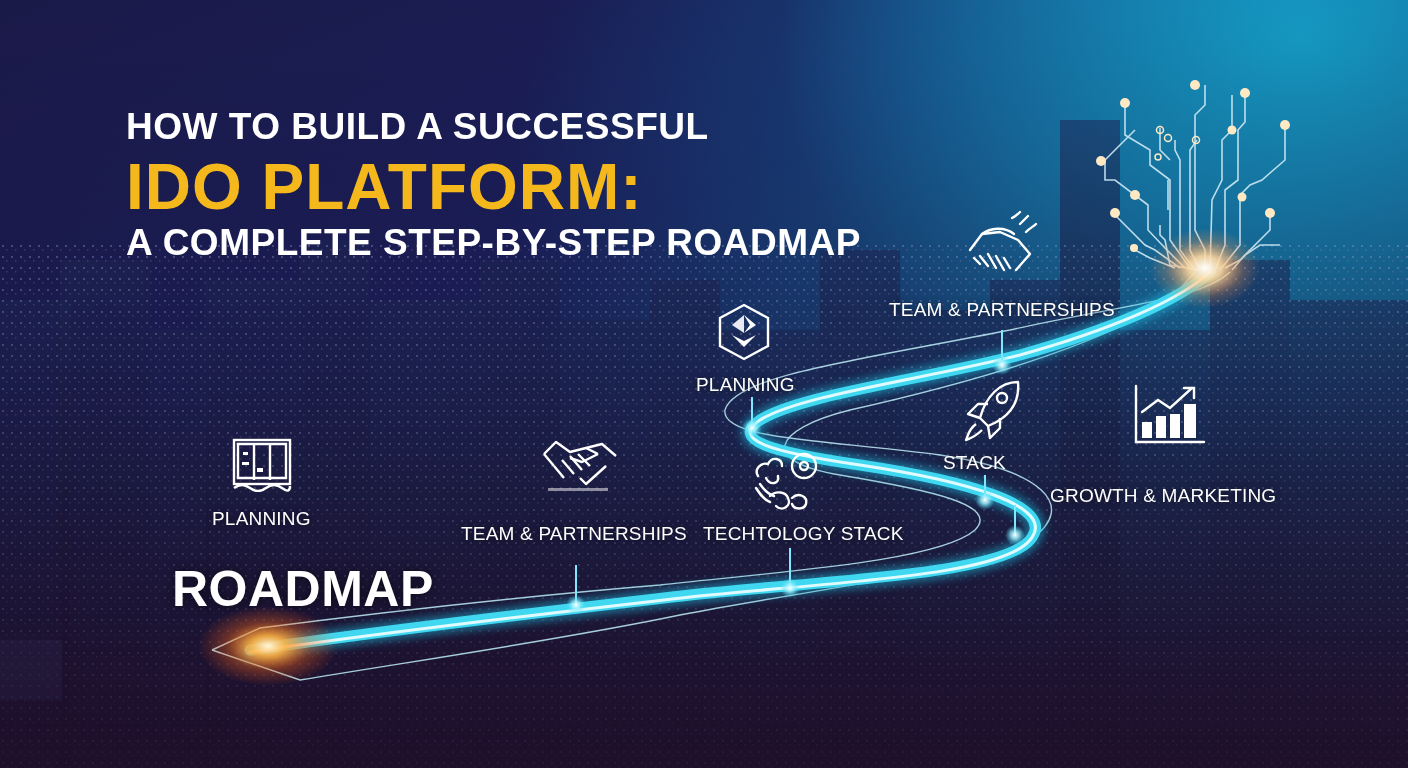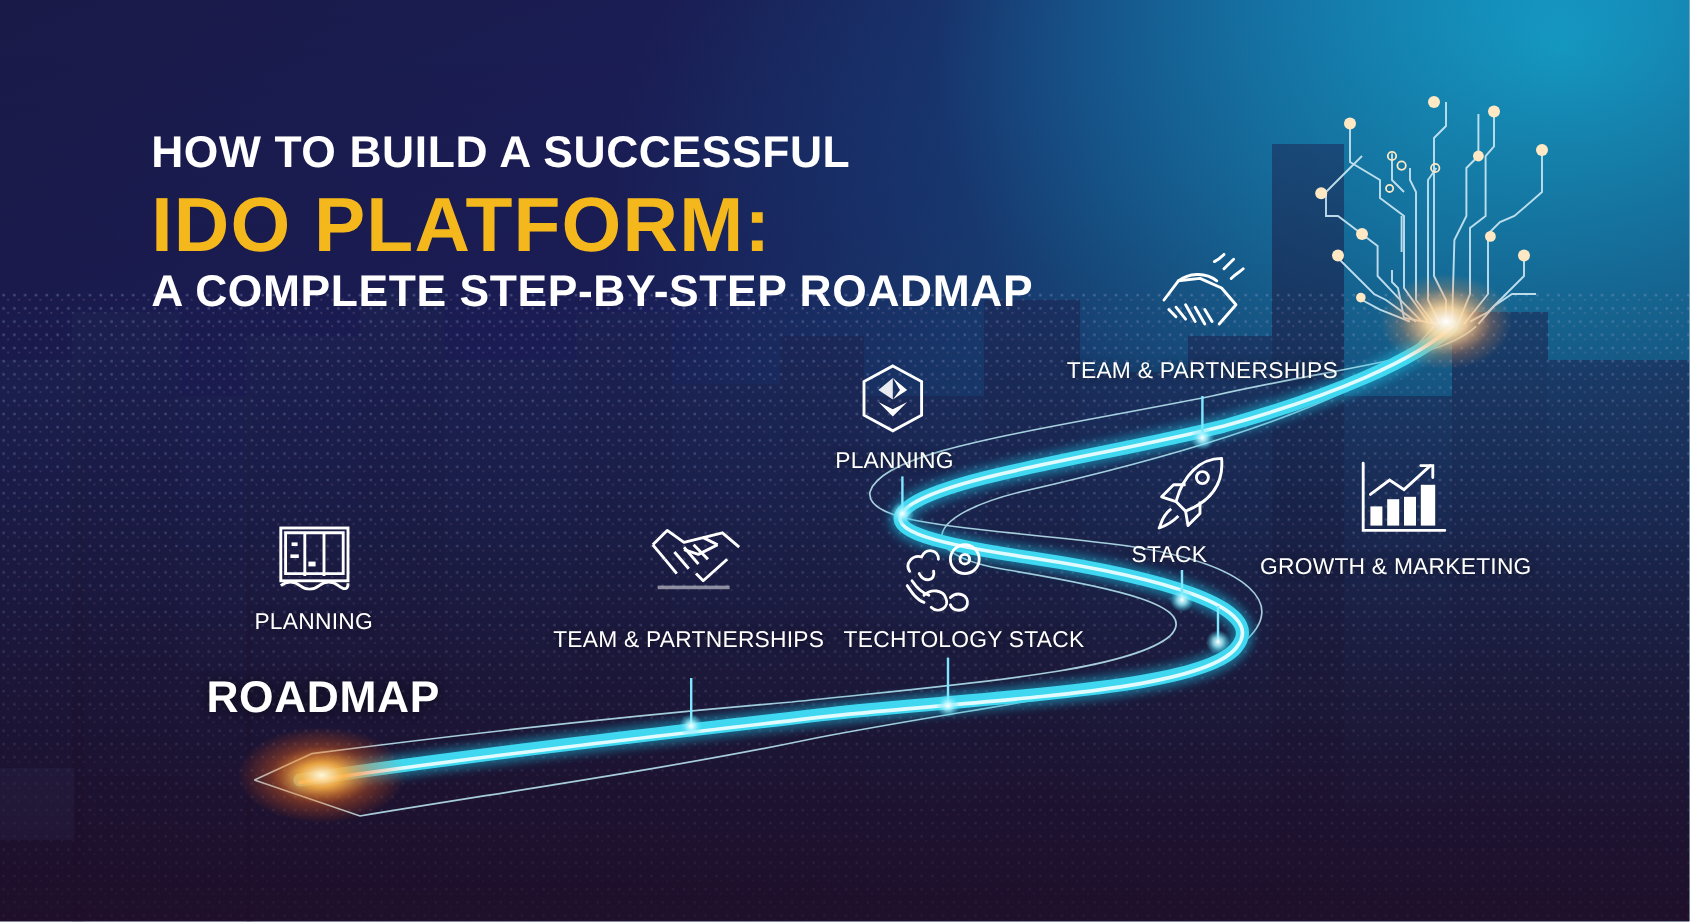--- a/index.html
+++ b/index.html
@@ -12,21 +12,21 @@
   }
   .bg-bottom { position:absolute; inset:0;
     background: linear-gradient(180deg, rgba(0,0,0,0) 0%, rgba(25,14,40,0.35) 55%, rgba(32,14,40,0.85) 100%);
   }
   .city { position:absolute; left:0; top:0; width:1408px; height:768px; }
   .title { position:absolute; left:126px; font-weight:700; letter-spacing:0.5px; white-space:nowrap; }
   .t1 { top:106px; font-size:37px; color:#ffffff; }
   .t2 { top:150px; font-size:64px; color:#f5b81c; letter-spacing:1px; }
   .t3 { top:222px; font-size:37px; color:#ffffff;text-align:right; }
   .label { position:absolute; color:#ffffff; font-weight:400; font-size:19px; white-space:nowrap; letter-spacing:0.2px; text-shadow:0 0 6px rgba(0,0,0,0.5); }
-  .roadmap-word { position:absolute; left:172px; top:560px; color:#ffffff; font-weight:700; font-size:37px; letter-spacing:0.5px; text-shadow:0 0 10px rgba(0,0,0,0.6); }
+  .roadmap-word { position:absolute; left:172px; top:560px; color:#ffffff; font-weight:700; font-size:50px; letter-spacing:0.5px; text-shadow:0 0 10px rgba(0,0,0,0.6); }
   .icon { position:absolute; }
   svg.overlay { position:absolute; left:0; top:0; }
 </style>
 </head>
 <body>
 
 <div class="bg"></div>
 
 <svg class="city" width="1408" height="768" viewBox="0 0 1408 768">
   <defs>
@@ -237,15 +237,15 @@
     <path d="M10 30 L26 18 L38 26 L60 6"></path>
     <path d="M52 6 H62 V16"></path>
   </g>
   <g fill="#ffffff">
     <rect x="10" y="40" width="10" height="16"></rect>
     <rect x="24" y="34" width="10" height="22"></rect>
     <rect x="38" y="32" width="10" height="24"></rect>
     <rect x="52" y="22" width="12" height="34"></rect>
   </g>
 </svg>
-<div class="label" style="left:1050px;top:462px">GROWTH &amp; MARKETING</div>
+<div class="label" style="left:1050px;top:485px">GROWTH &amp; MARKETING</div>
 
 <div class="roadmap-word">ROADMAP</div>
 
 </body></html>

